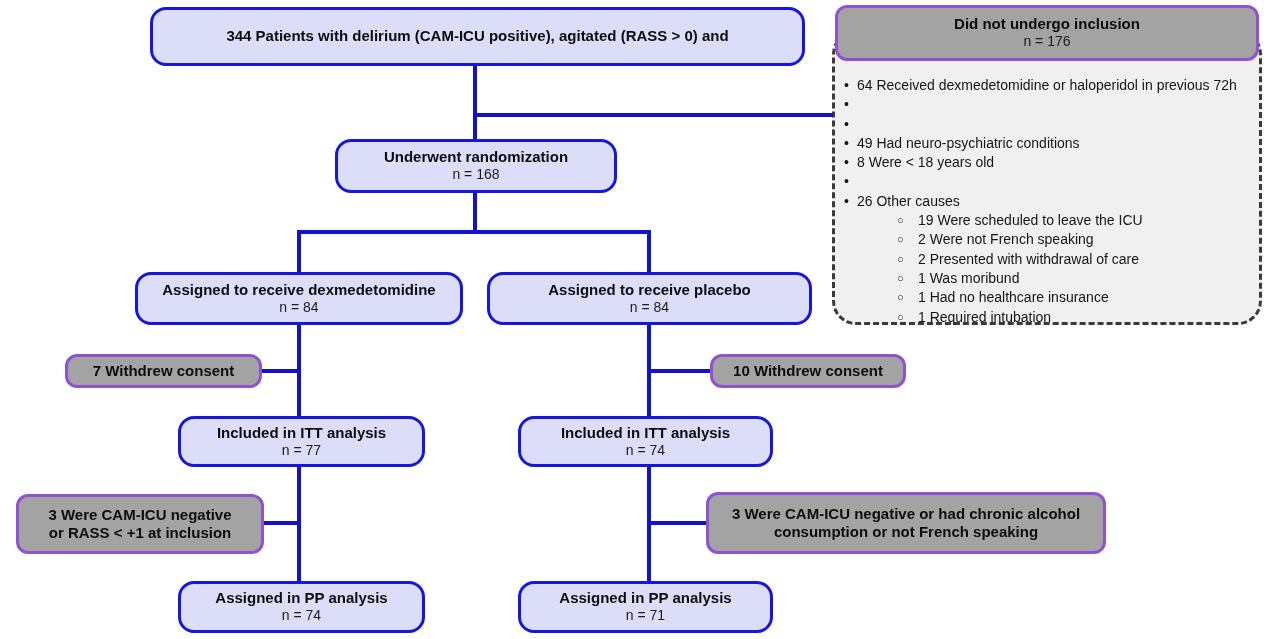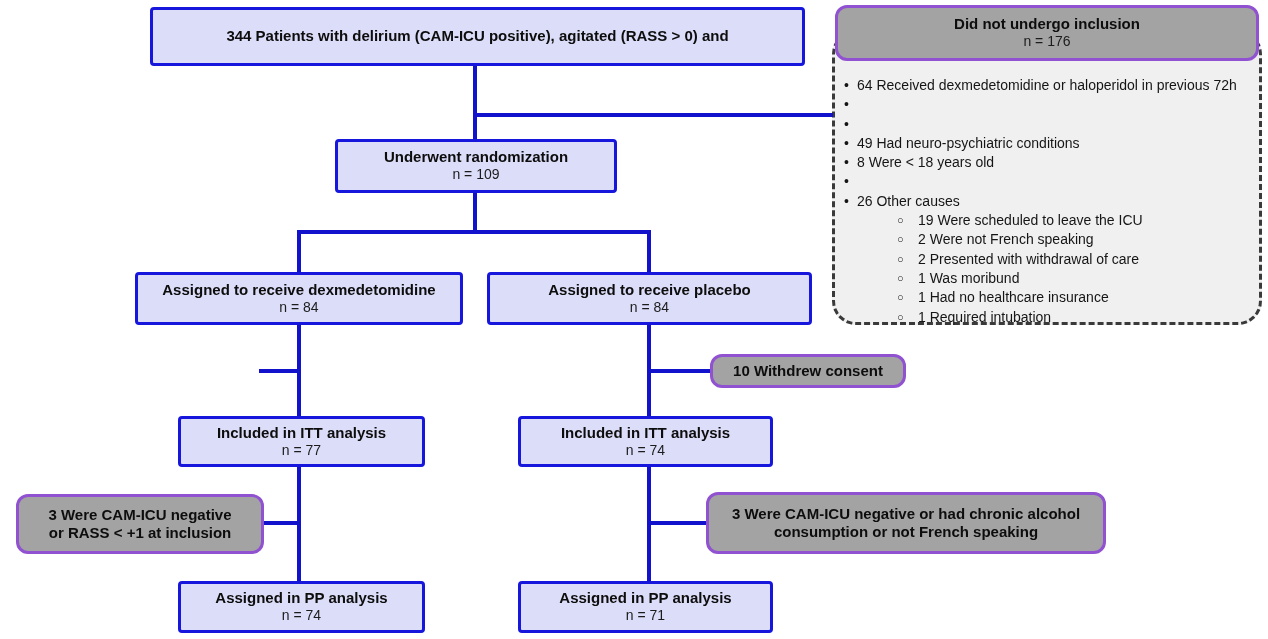--- a/index.html
+++ b/index.html
@@ -6,21 +6,21 @@
   #stage{
     position:relative;width:1268px;height:639px;background:#ffffff;overflow:hidden;
     font-family:"Liberation Sans","DejaVu Sans",sans-serif;color:#111;
   }
   .line{position:absolute;background:#1212cc;z-index:2;}
   .line.v{width:4px;}
   .line.h{height:4px;}
   .node{
     position:absolute;z-index:3;box-sizing:border-box;
     display:flex;flex-direction:column;justify-content:center;align-items:center;
-    text-align:center;border-radius:4px;padding:2px 8px;
+    text-align:center;border-radius:16px;padding:2px 8px;
   }
   .blue{background:#dcddf9;border:3px solid #1616dc;}
   .purple{background:#a3a3a3;border:3px solid #9152d1;border-radius:12px;}
   .t{font-weight:bold;font-size:15px;line-height:1.22;color:#0d0d0d;}
   .n{font-size:14px;line-height:1.25;color:#1c1c1c;}
   .dashed{
     position:absolute;z-index:1;box-sizing:border-box;background:#f0f0f0;
     border:3px dashed #3a3a3a;border-radius:24px;
   }
   .x-list{position:absolute;z-index:3;font-size:14px;line-height:19.3px;color:#151515;}
@@ -106,32 +106,35 @@
     <div class="t">Did not undergo inclusion</div>
     <div class="n">n = 176</div>
   </div>
 
   <div class="node blue" style="left:150px;top:7px;width:655px;height:59px">
     <div class="t">344 Patients with delirium (CAM-ICU positive), agitated (RASS &gt; 0) and</div>
   </div>
 
   <div class="node blue" style="left:335px;top:139px;width:282px;height:54px">
     <div class="t">Underwent randomization</div>
-    <div class="n">n = 109</div>
+    <div class="n">n = 168</div>
   </div>
 
   <div class="node blue" style="left:135px;top:272px;width:328px;height:53px">
     <div class="t">Assigned to receive dexmedetomidine</div>
     <div class="n">n = 84</div>
   </div>
   <div class="node blue" style="left:487px;top:272px;width:325px;height:53px">
     <div class="t">Assigned to receive placebo</div>
     <div class="n">n = 84</div>
   </div>
 
+  <div class="node purple" style="left:65px;top:354px;width:197px;height:34px">
+    <div class="t">7 Withdrew consent</div>
+  </div>
   <div class="node purple" style="left:710px;top:354px;width:196px;height:34px">
     <div class="t">10 Withdrew consent</div>
   </div>
 
   <div class="node blue" style="left:178px;top:416px;width:247px;height:51px">
     <div class="t">Included in ITT analysis</div>
     <div class="n">n = 77</div>
   </div>
   <div class="node blue" style="left:518px;top:416px;width:255px;height:51px">
     <div class="t">Included in ITT analysis</div>

